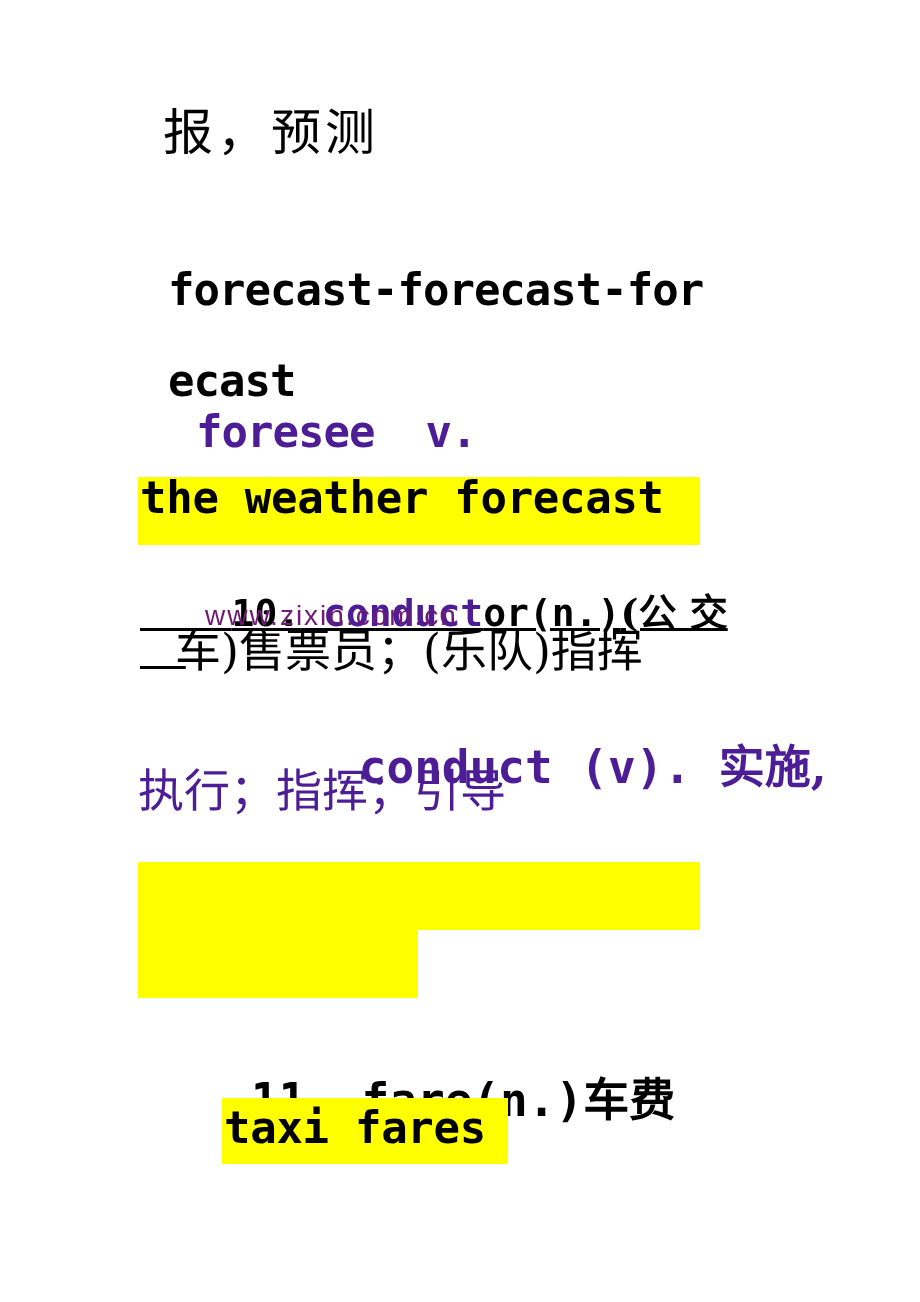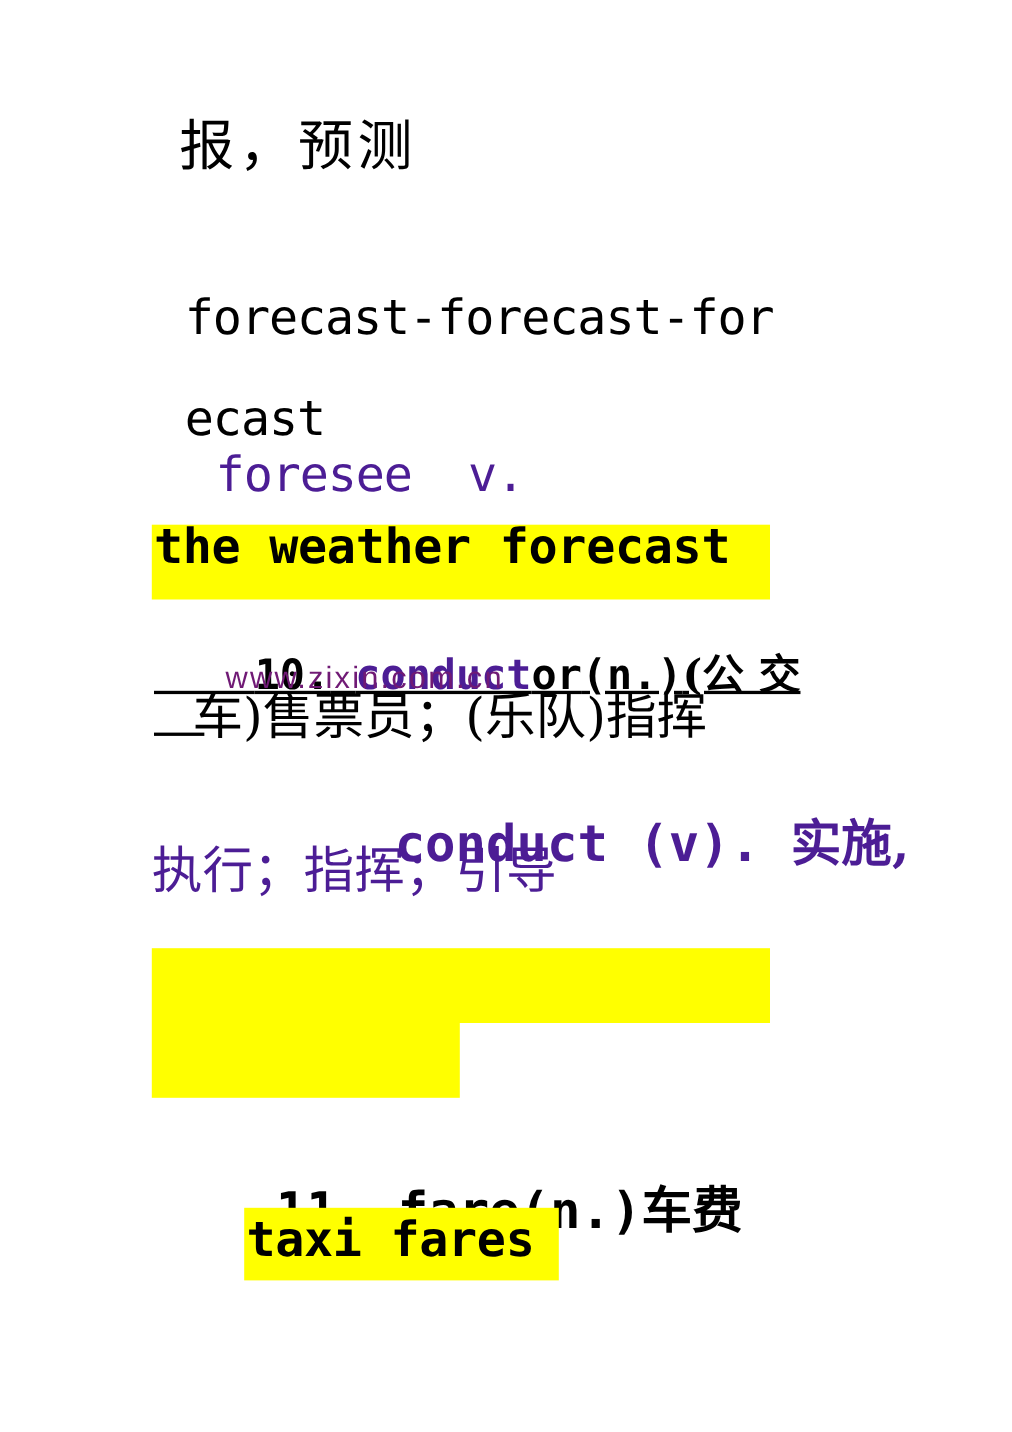--- a/index.html
+++ b/index.html
@@ -29,21 +29,21 @@
 
   
   .cjk {
     font-family: "DejaVu Serif", "Liberation Serif", serif;
     font-weight: 400;
   }
 
   
   .mono {
     font-family: "DejaVu Sans Mono", "Liberation Mono", monospace;
-    font-weight: 400;
+    font-weight: 700;
     text-align: right;
   }
 
   .red   { color: #4c1d95; }
   .black { color: #000000; }
 
   
   .hl {
     position: absolute;
     background: #ffff00;

